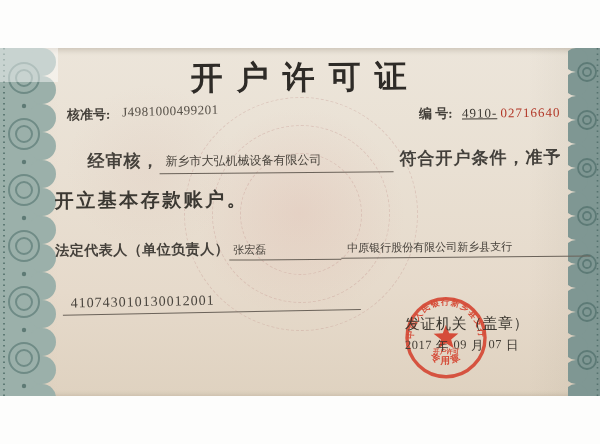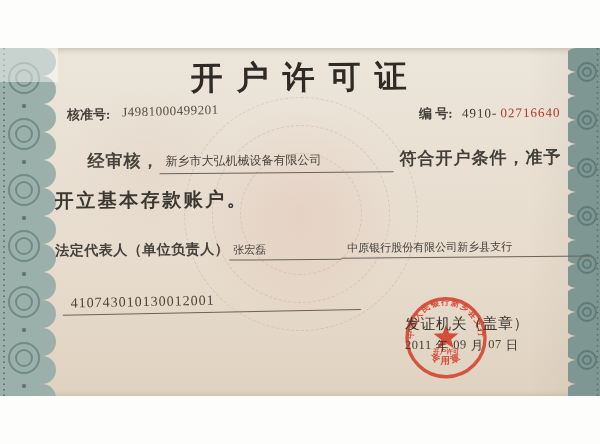--- a/index.html
+++ b/index.html
@@ -44,21 +44,21 @@
     left:0;right:0;top:8px;text-align:center;
     font-size:32px;font-weight:bold;color:#2e2b27;
     letter-spacing:14px;text-indent:14px;
     font-family:"Liberation Serif",serif;
   }
   .lab{font-weight:bold;color:#45413b;}
   .fillin{color:#565048;}
   .approval-row{top:56px;left:68px;font-size:13px;}
   .approval-row .fillin{display:inline-block;transform:translateY(-3px) rotate(-1deg);margin-left:8px;letter-spacing:.5px;}
   .serial-row{top:58px;left:420px;font-size:13px;}
-  .serial-row .prefix{margin-left:6px;letter-spacing:1px;color:#3e3a34;}
+  .serial-row .prefix{margin-left:6px;letter-spacing:1px;color:#3e3a34;text-decoration:underline;}
   .serial-red{color:#b23727;letter-spacing:1px;}
   .review-row{top:100px;left:88px;right:14px;display:flex;align-items:baseline;font-size:17px;}
   .review-row .lab{letter-spacing:1px;}
   .u-line{border-bottom:1px solid #6a6259;}
   .company{
     font-size:12px;color:#4a453e;min-width:218px;text-align:left;
     padding:0 10px 3px 6px;transform:translateY(-1px);
   }
   .review-suffix{margin-left:6px;letter-spacing:1px;white-space:nowrap;font-weight:600;}
   .line2-row{top:138px;left:55px;font-size:19px;font-weight:600;letter-spacing:2.5px;color:#3b3832;}
@@ -205,21 +205,21 @@
         <span class="u-line bank-name">中原银行股份有限公司新乡县支行</span>
       </div>
 
       <div class="row account-row">
         <span class="u-line account-value">410743010130012001</span>
       </div>
 
       <div class="row issuer-row">发证机关（盖章）</div>
 
       <div class="row date-row">
-        <span class="num">2011</span><span class="unit">年</span><span class="num">09</span><span class="unit">月</span><span class="num">07</span><span class="unit">日</span>
+        <span class="num">2017</span><span class="unit">年</span><span class="num">09</span><span class="unit">月</span><span class="num">07</span><span class="unit">日</span>
       </div>
 
       <svg class="seal" viewBox="0 0 86 86">
         <defs>
           <path id="arcTop" d="M12,52.3 A33,33 0 1 1 74,52.3" fill="none"></path>
           <path id="arcBottom" d="M26.3,60.9 A26,26 0 0 0 59.7,60.9" fill="none"></path>
         </defs>
         <circle cx="43" cy="41" r="39" fill="none" stroke="#d4402c" stroke-width="3.4" opacity="0.95"></circle>
         <text font-size="8.4" fill="#d4402c" font-weight="bold" letter-spacing="1.2" font-family="Liberation Sans, sans-serif">
           <textPath href="#arcTop" startOffset="50%" text-anchor="middle">中国人民银行新乡县支行</textPath>

